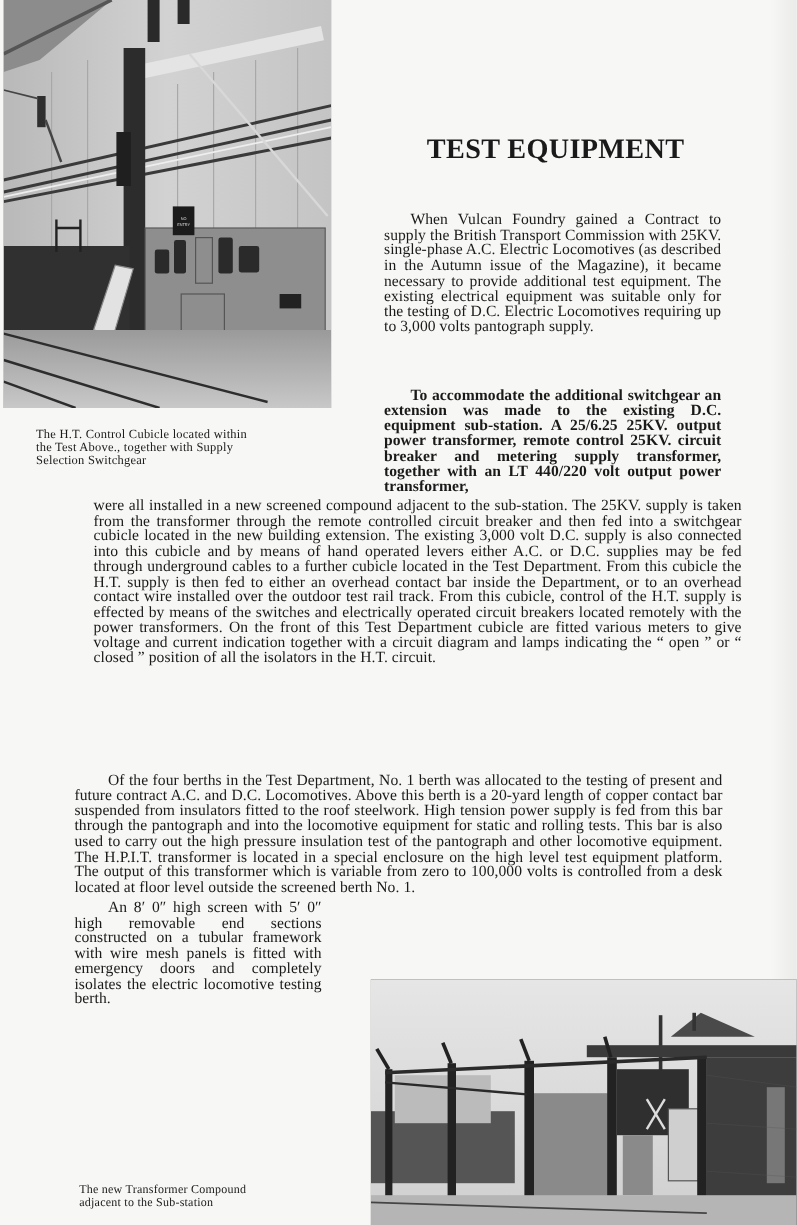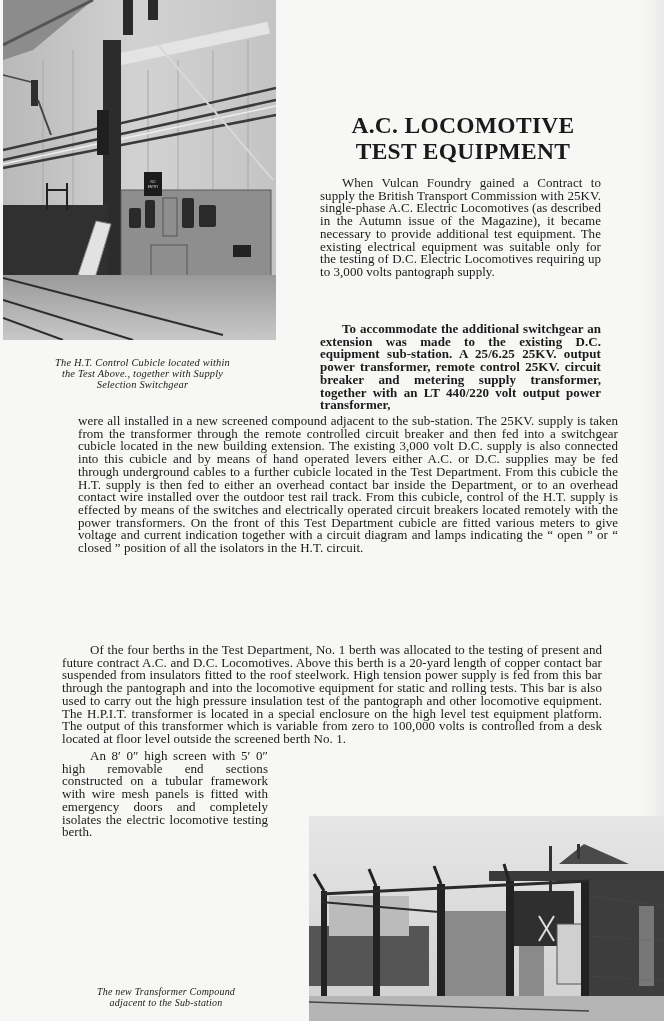--- a/index.html
+++ b/index.html
@@ -3,21 +3,21 @@
 <meta charset="utf-8">
 <style>
   html, body { margin:0; padding:0; }
   body { width:664px; height:1021px; background:#f7f7f5; position:relative; overflow:hidden;
          font-family:"Liberation Serif","DejaVu Serif",serif; color:#1a1a1a; }
   .page-shade { position:absolute; right:0; top:0; width:22px; height:1021px;
                 background:linear-gradient(to right, rgba(0,0,0,0), rgba(0,0,0,0.05)); }
   .photo { position:absolute; overflow:hidden; background:#8a8a8a; }
   #photo1 { left:3px; top:0; width:273px; height:340px; }
   #photo2 { left:309px; top:816px; width:355px; height:205px; }
-  .caption { position:absolute; text-align:center; font-size:10.4px; line-height:11px; letter-spacing:0.2px;font-style:italic; }
+  .caption { position:absolute; text-align:left; font-size:10.4px; line-height:11px; letter-spacing:0.2px; }
   #cap1 { left:30px; top:357px; width:225px; }
   #cap2 { left:66px; top:940px; width:200px; font-size:10px;margin-top:46px; }
   .title { position:absolute; left:318px; top:112px; width:290px; text-align:center;
            font-size:23.5px; font-weight:bold; line-height:26px; letter-spacing:0.3px; }
   .para { position:absolute; font-size:13px; line-height:12.7px; text-align:justify; margin:0; letter-spacing:0.05px; }
   #p1 { left:320px; top:177px; width:281px; text-indent:22px; }
   #p2a { left:320px; top:323px; width:281px; text-indent:22px;font-weight:bold; }
   #p2b { left:62px; top:415px; width:540px;margin-left:16px; }
   #p3 { left:62px; top:604px; width:540px; text-indent:28px;margin-top:40px; }
   #p4 { left:62px; top:750px; width:206px; text-indent:28px; }
@@ -110,21 +110,20 @@
   </svg>
 </div>
 
 <div class="caption" id="cap1">
   <div>The H.T. Control Cubicle located within</div>
   <div>the Test Above., together with Supply</div>
   <div>Selection Switchgear</div>
 </div>
 
 <div class="title">
-  <div>A.C. LOCOMOTIVE</div>
   <div>TEST EQUIPMENT</div>
 </div>
 
 <p class="para" id="p1">When Vulcan Foundry gained a Contract to supply the British Transport Commission with 25KV. single-phase A.C. Electric Locomotives (as described in the Autumn issue of the Magazine), it became necessary to provide additional test equipment. The existing electrical equipment was suitable only for the testing of D.C. Electric Locomotives requiring up to 3,000 volts pantograph supply.</p>
 <p class="para" id="p2a">To accommodate the additional switchgear an extension was made to the existing D.C. equipment sub-station. A 25/6.25 25KV. output power transformer, remote control 25KV. circuit breaker and metering supply transformer, together with an LT 440/220 volt output power transformer,</p>
 <p class="para" id="p2b">were all installed in a new screened compound adjacent to the sub-station. The 25KV. supply is taken from the transformer through the remote controlled circuit breaker and then fed into a switchgear cubicle located in the new building extension. The existing 3,000 volt D.C. supply is also connected into this cubicle and by means of hand operated levers either A.C. or D.C. supplies may be fed through underground cables to a further cubicle located in the Test Department. From this cubicle the H.T. supply is then fed to either an overhead contact bar inside the Department, or to an overhead contact wire installed over the outdoor test rail track. From this cubicle, control of the H.T. supply is effected by means of the switches and electrically operated circuit breakers located remotely with the power transformers. On the front of this Test Department cubicle are fitted various meters to give voltage and current indication together with a circuit diagram and lamps indicating the “ open ” or “ closed ” position of all the isolators in the H.T. circuit.</p>
 <p class="para" id="p3">Of the four berths in the Test Department, No. 1 berth was allocated to the testing of present and future contract A.C. and D.C. Locomotives. Above this berth is a 20-yard length of copper contact bar suspended from insulators fitted to the roof steelwork. High tension power supply is fed from this bar through the pantograph and into the locomotive equipment for static and rolling tests. This bar is also used to carry out the high pressure insulation test of the pantograph and other locomotive equipment. The H.P.I.T. transformer is located in a special enclosure on the high level test equipment platform. The output of this transformer which is variable from zero to 100,000 volts is controlled from a desk located at floor level outside the screened berth No. 1.</p>
 <p class="para" id="p4">An 8′ 0″ high screen with 5′ 0″ high removable end sections constructed on a tubular framework with wire mesh panels is fitted with emergency doors and completely isolates the electric locomotive testing berth.</p>
 
 <div class="caption" id="cap2">

